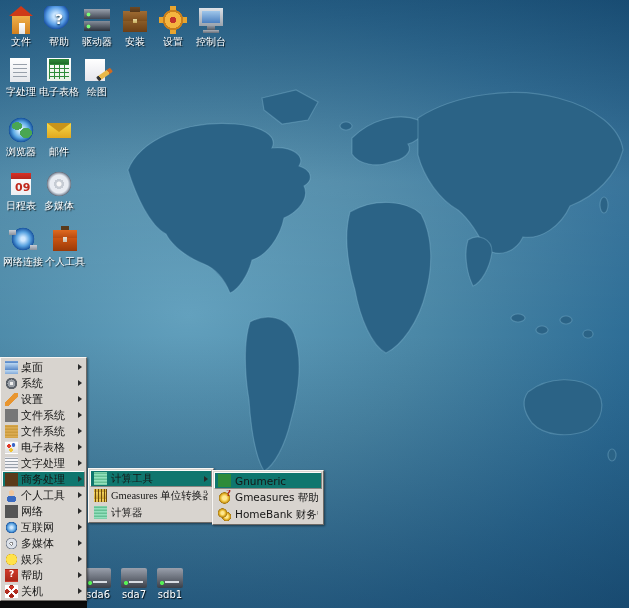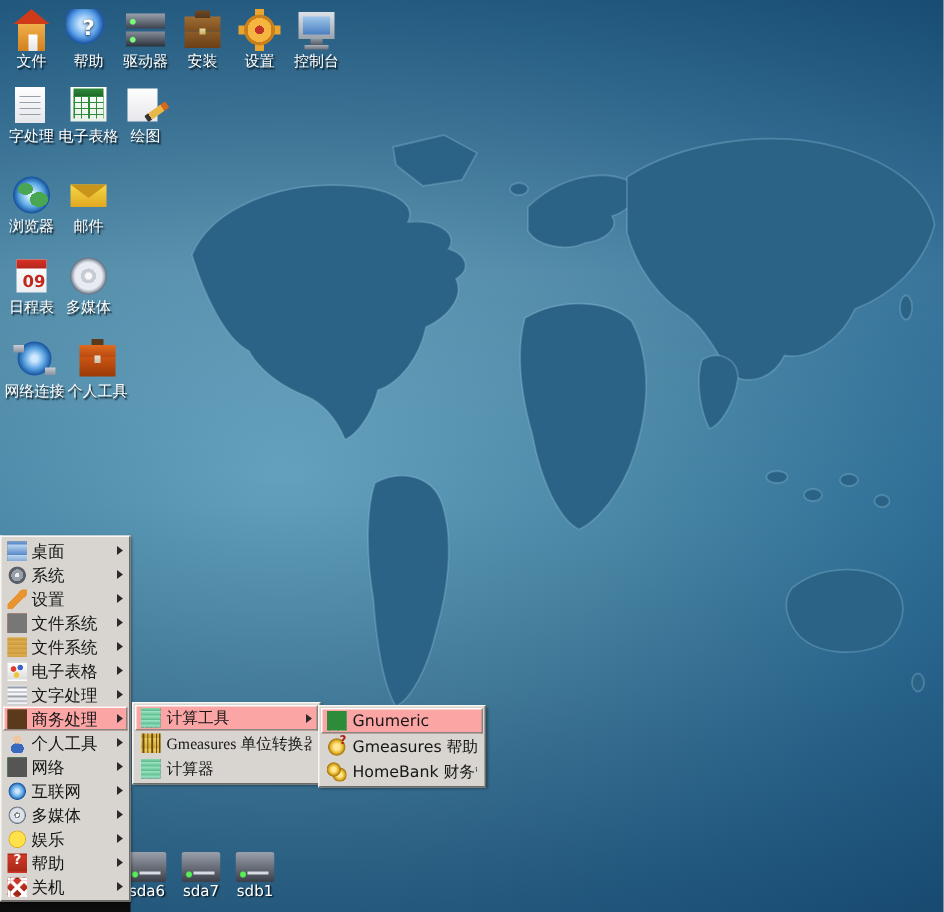--- a/index.html
+++ b/index.html
@@ -120,21 +120,21 @@
   
   .menu-panel{position:absolute; background:#d8d4cf; border:1px solid; border-color:#f8f6f3 #6e6a66 #6e6a66 #f8f6f3;
     box-shadow:1px 1px 2px rgba(0,0,0,.45); padding:1px; box-sizing:border-box;}
   #main-menu{left:0; top:357px; width:87px; z-index:20;}
   #submenu-business{left:88px; top:468px; width:126px; z-index:21;font-family:Liberation Serif, serif;}
   #submenu-calc{left:212px; top:470px; width:112px; z-index:22;}
   .mi{height:16px; display:flex; align-items:center; gap:3px; padding:0 2px; font-size:11px; color:#161616;
     border:1px solid transparent; box-sizing:border-box; cursor:default; white-space:nowrap; overflow:hidden;}
   .smi{height:17px; display:flex; align-items:center; gap:4px; padding:0 3px; font-size:10.5px; color:#161616;
     border:1px solid transparent; box-sizing:border-box; white-space:nowrap; overflow:hidden;}
-  .hl{background:#fca5a5; border-color:#fcfbf9 #8a8581 #8a8581 #fcfbf9;}
+  .hl{background:#0f766e; border-color:#fcfbf9 #8a8581 #8a8581 #fcfbf9;}
   .arrow{margin-left:auto; width:0; height:0; flex:none;
     border-left:4px solid #2a2a2a; border-top:3px solid transparent; border-bottom:3px solid transparent;}
   .mlabel{overflow:hidden;}
 
   .mini{width:13px; height:13px; flex:none; position:relative; background-repeat:no-repeat;}
   [data-mini="desktop"]{background:
     linear-gradient(#bcd8f2,#5888c8) 2px 2px/9px 7px,
     linear-gradient(#99a0aa,#666d78) 4px 9px/5px 2px,
     linear-gradient(#888f9a,#555c66) 2px 11px/9px 2px;}
   [data-mini="system"]{background:radial-gradient(circle at 6.5px 6.5px, #eeeeee 0 1.5px, #9aa0a8 1.5px 4px, #5a6068 4px 5.5px, transparent 6px);}

